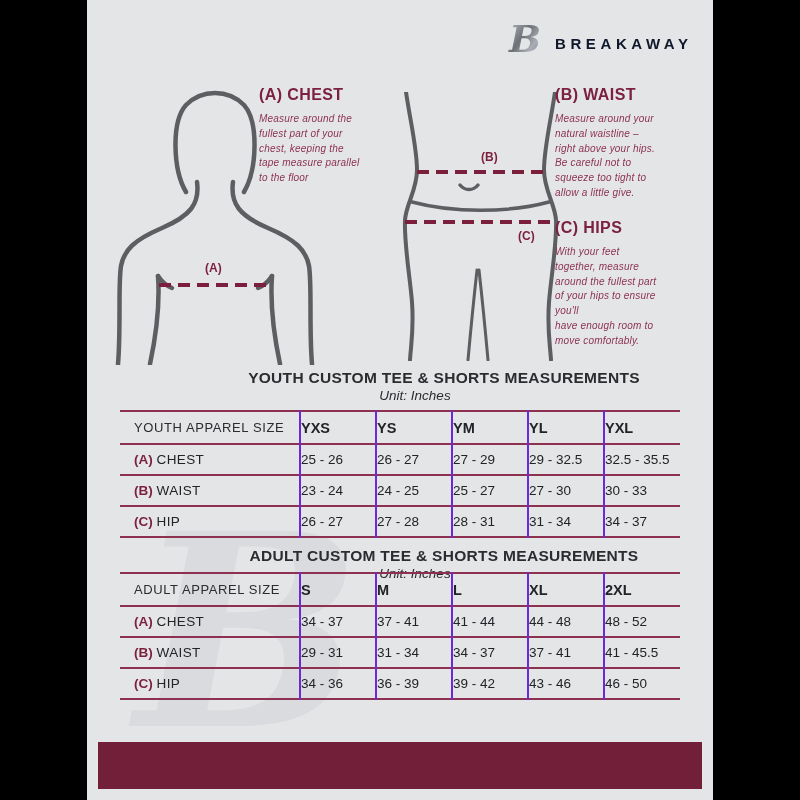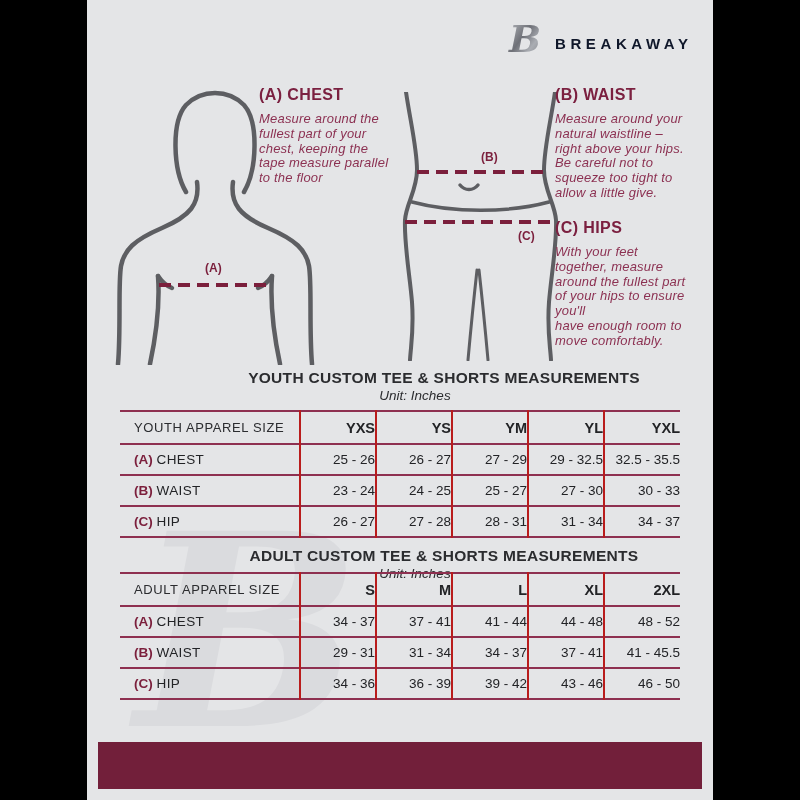--- a/index.html
+++ b/index.html
@@ -24,41 +24,41 @@
   
   .torso { position: absolute; left: 23px; top: 84px; z-index: 1; }
   .hipsfig { position: absolute; left: 311px; top: 92px; z-index: 1; }
   .marker { position: absolute; font-size: 12px; font-weight: 700; color: #7b1f3c; z-index: 2; }
   .marker-a { left: 118px; top: 261px; }
   .marker-b { left: 394px; top: 150px; }
   .marker-c { left: 431px; top: 229px; }
 
   .gtext { position: absolute; z-index: 2; }
   .gtext h3 { font-size: 16px; font-weight: 700; color: #7b2040; letter-spacing: .4px; }
-  .gtext p { margin-top: 8px; font-size: 13px; font-style: italic; color: #8c3152;
+  .gtext p { margin-top: 8px; font-size: 10px; font-style: italic; color: #8c3152;
     line-height: 14.8px; white-space: pre-line; letter-spacing: .2px; }
   .chest-text { left: 172px; top: 86px; width: 160px; }
   .waist-text { left: 468px; top: 86px; width: 130px; }
   .hips-text  { left: 468px; top: 219px; width: 132px; }
 
   
   .tbl-title { position: absolute; width: 714px; text-align: center; font-size: 15.5px;
     font-weight: 700; color: #2b2c2f; letter-spacing: .3px; z-index: 2; }
   .tbl-unit { position: absolute; width: 656px; text-align: center; font-size: 13.5px;
     font-style: italic; color: #2b2c2f; z-index: 2; }
   .youth-title { top: 369px; } .youth-unit { top: 388px; }
   .adult-title { top: 547px; } .adult-unit { top: 566px; }
 
   table.sizes { position: absolute; left: 33px; width: 560px; border-collapse: collapse;
     table-layout: fixed; z-index: 2; }
   .youth-tbl { top: 410px; } .adult-tbl { top: 572px; }
   table.sizes col.c0 { width: 180px; } table.sizes col.cs { width: 76px; }
   table.sizes tr { border-top: 2px solid #8e3050; }
   table.sizes { border-bottom: 2px solid #8e3050; }
-  table.sizes td { border-left: 2px solid #b91c1c; height: 31px; text-align: right;
+  table.sizes td { border-left: 2px solid #6d28d9; height: 31px; text-align: left;
     color: #222326; font-size: 13.5px; padding: 0; }
   table.sizes td:first-child { border-left: none; text-align: left; padding-left: 14px; }
   table.sizes tr.hdr-row td { height: 33px; font-weight: 700; font-size: 14.5px; margin-top: 44px; }
   table.sizes tr.hdr-row td:first-child { font-weight: 400; font-size: 13px;
     letter-spacing: .6px; color: #2b2c2f; }
   table.sizes td .key { font-weight: 700; color: #7b1f3c; }
   table.sizes td .lbl { letter-spacing: .4px; }
 
   
   .footer-bar { position: absolute; left: 11px; top: 742px; width: 604px; height: 47px;

